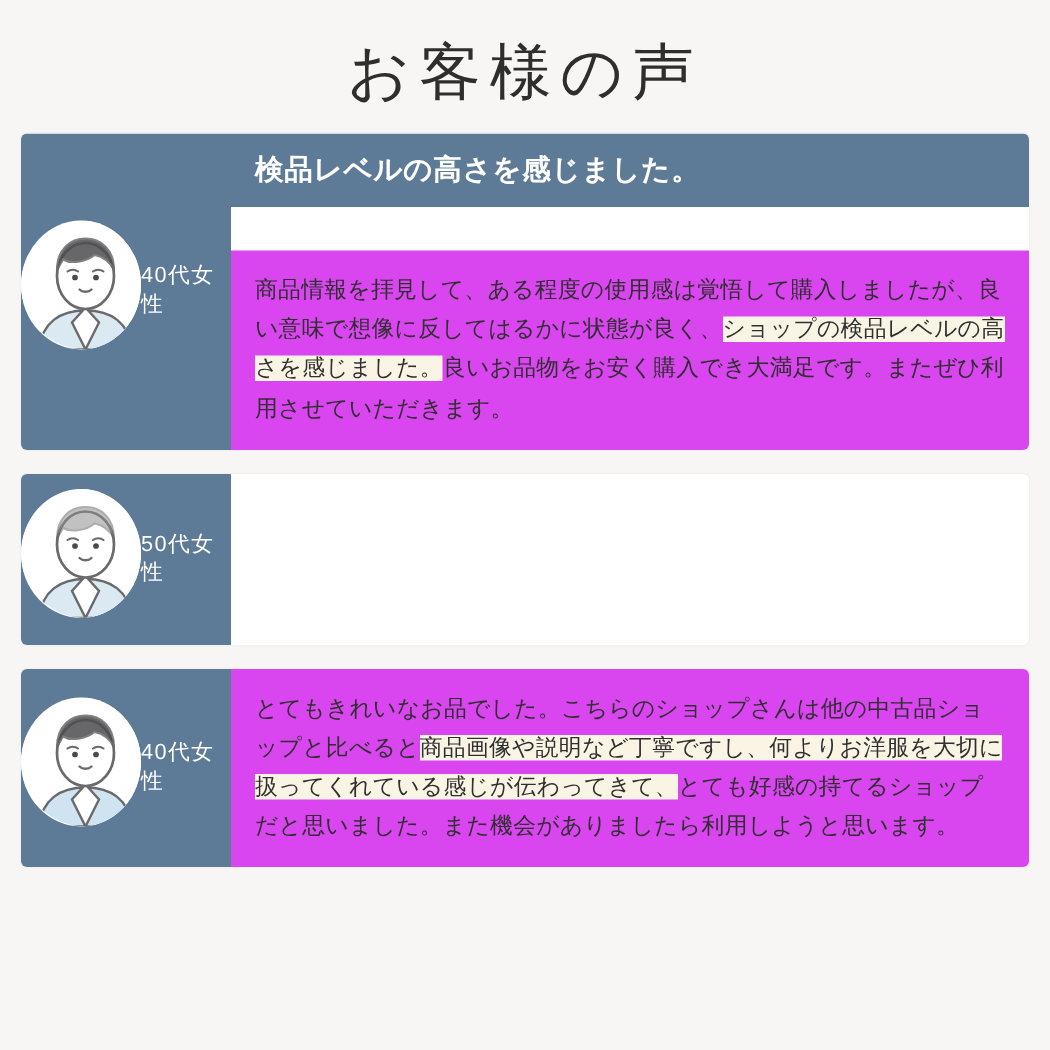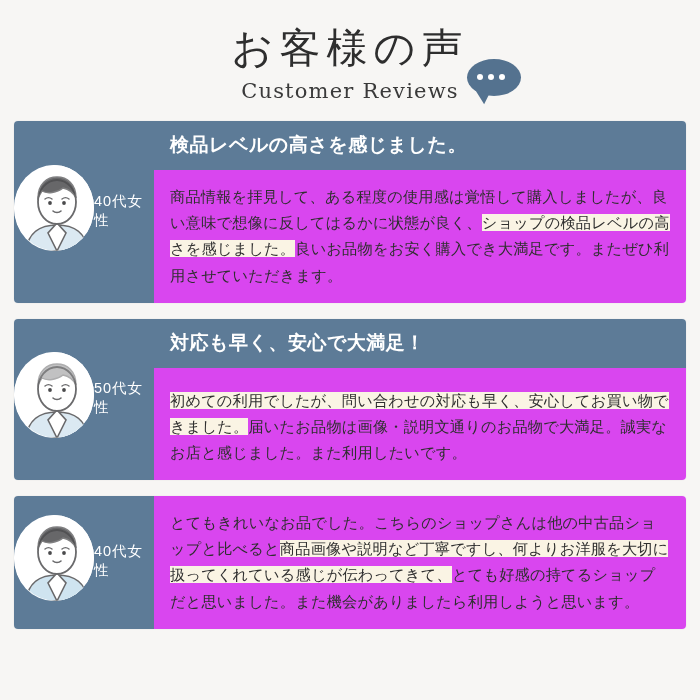--- a/index.html
+++ b/index.html
@@ -123,20 +123,21 @@
   .avatar svg { display: block; }
   .age-label {
     font-size: 14.5px;
     letter-spacing: 1px;
     color: #ffffff;
   }
   .card-right {
     flex: 1 1 auto;
     display: flex;
     flex-direction: column;
+    gap: 29px;
   }
   .card-head {
     background: #5d7b97;
     color: #ffffff;
     font-size: 19px;
     font-weight: bold;
     letter-spacing: 0.5px;
     padding: 11px 16px 12px;
     box-sizing: border-box;
   }
@@ -156,30 +157,20 @@
   
   .card.c2 .card-body { padding-top: 20px; }
 </style>
 </head>
 <body>
 
 <div class="page">
 
   <div class="header">
     <h1 class="title-ja">お客様の声</h1>
-    <div class="sub-row">
-      <div class="title-en">Customer Reviews</div>
-      <div class="bubble">
-        <div class="dots">
-            <i></i>
-            <i></i>
-            <i></i>
-          </div>
-      </div>
-    </div>
   </div>
 
   <div class="reviews" id="review-list">
       <div class="card">
         <div class="card-left">
           <div class="avatar">
   <svg width="86" height="86" viewBox="0 0 86 86" aria-hidden="true">
     <defs>
                 <clipPath id="c0">
                   <circle cx="43" cy="43" r="43"></circle>
@@ -224,24 +215,20 @@
       <circle cx="36" cy="38" r="1.9" fill="#4a4a4c"></circle>
       <circle cx="50" cy="38" r="1.9" fill="#4a4a4c"></circle>
       <path d="M39 46c2 2 6 2 8 0" fill="none" stroke="#6a6a6c" stroke-width="1.6" stroke-linecap="round"></path>
       <path d="M31 34c2-1.6 5-1.6 7 0" fill="none" stroke="#6a6a6c" stroke-width="1.4" stroke-linecap="round"></path>
       <path d="M48 34c2-1.6 5-1.6 7 0" fill="none" stroke="#6a6a6c" stroke-width="1.4" stroke-linecap="round"></path>
     </g>
   </svg>
           </div>
           <div class="age-label">50代女性</div>
         </div>
-        <div class="card-right">
-          <div class="card-head">対応も早く、安心で大満足！</div>
-          <div class="card-body"><span class="hl">初めての利用でしたが、問い合わせの対応も早く、安心してお買い物できました。</span><span>届いたお品物は画像・説明文通りのお品物で大満足。誠実なお店と感じました。また利用したいです。</span></div>
-        </div>
       </div>
       <div class="card">
         <div class="card-left">
           <div class="avatar">
   <svg width="86" height="86" viewBox="0 0 86 86" aria-hidden="true">
     <defs>
                 <clipPath id="c2">
                   <circle cx="43" cy="43" r="43"></circle>
                 </clipPath>
               </defs>

